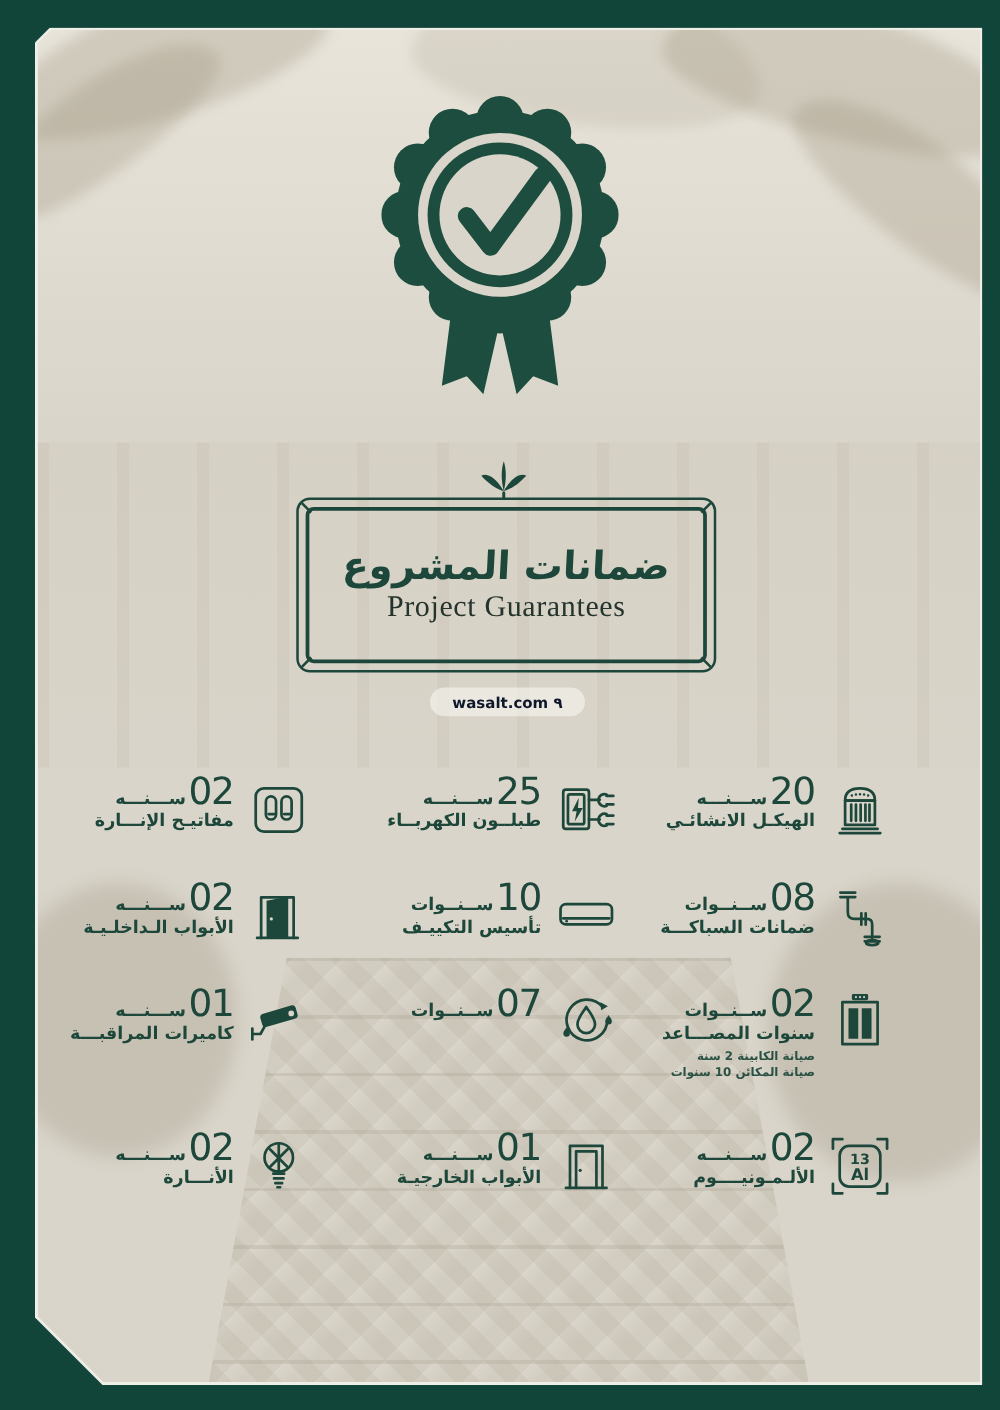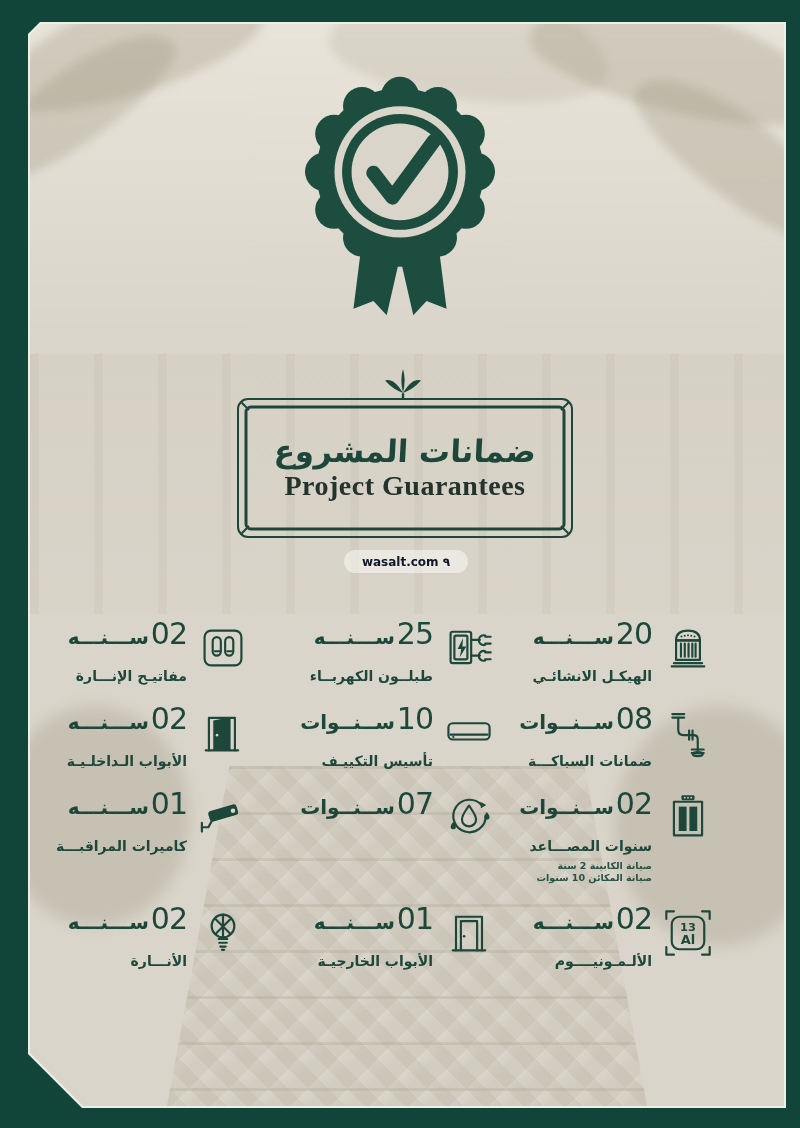--- a/index.html
+++ b/index.html
@@ -48,41 +48,41 @@
   .badge{position:absolute;left:275px;top:50px;width:190px;height:252px;}
   
   .fleur{position:absolute;left:353px;top:344px;width:40px;height:32px;}
   .frame{position:absolute;left:205px;top:372px;width:340px;height:144px;}
   .fr2{fill:none;stroke:#1d473a;stroke-width:2;}
   .fr3{fill:none;stroke:#1d473a;stroke-width:3;}
   .frame-text{position:absolute;left:205px;top:372px;width:340px;height:144px;
     display:flex;flex-direction:column;align-items:center;justify-content:center;gap:2px;}
   .title-ar{color:#1d473a;font-size:31px;font-weight:bold;direction:rtl;line-height:1.1;
     transform:skewX(-3deg);}
-  .title-en{color:#24332c;font-size:28px;font-weight:bold;
+  .title-en{color:#24332c;font-size:24px;font-weight:normal;
     font-family:"Liberation Serif","DejaVu Serif",serif;letter-spacing:.5px;}
   
   .watermark{position:absolute;left:314px;top:526px;width:124px;height:23px;
     background:rgba(250,250,244,.55);border-radius:12px;
     display:flex;align-items:center;justify-content:center;
     color:#0f172a;font-size:12px;font-weight:bold;}
   
   .grid{position:absolute;left:45px;top:596px;width:640px;
     display:grid;direction:rtl;
     grid-template-columns:190px 217px 175px;column-gap:29px;
     grid-template-rows:85px 85px 115px 92px;}
   .g-item{display:flex;direction:rtl;align-items:flex-start;gap:9px;}
   .g-icon{flex:0 0 54px;width:54px;height:54px;display:flex;justify-content:center;margin-top:2px;}
   .ic{stroke:#1d473a;fill:none;stroke-width:2;stroke-linecap:round;stroke-linejoin:round;}
   .icf{fill:#1d473a;stroke:none;}
   .g-text{direction:rtl;text-align:right;color:#1d473a;}
   .g-numline{display:flex;direction:rtl;align-items:baseline;gap:2px;}
   .g-num{font-size:30px;font-weight:normal;line-height:.95;letter-spacing:-1px;}
-  .g-unit{font-size:20px;font-weight:bold;}
-  .g-label{font-size:14px;font-weight:bold;margin-top:19px;line-height:1.25;white-space:nowrap;}
+  .g-unit{font-size:14px;font-weight:bold;}
+  .g-label{font-size:14px;font-weight:bold;margin-top:0;line-height:1.25;white-space:nowrap;}
   .g-wrap .g-label{white-space:normal;max-width:112px;}
   .g-sub{font-size:9.5px;font-weight:bold;line-height:1.35;margin-top:4px;color:#2a5244;}
 </style>
 </head>
 <body>
 
 <div class="paper-edge">
 <div class="paper">
 
   <div class="bg">

